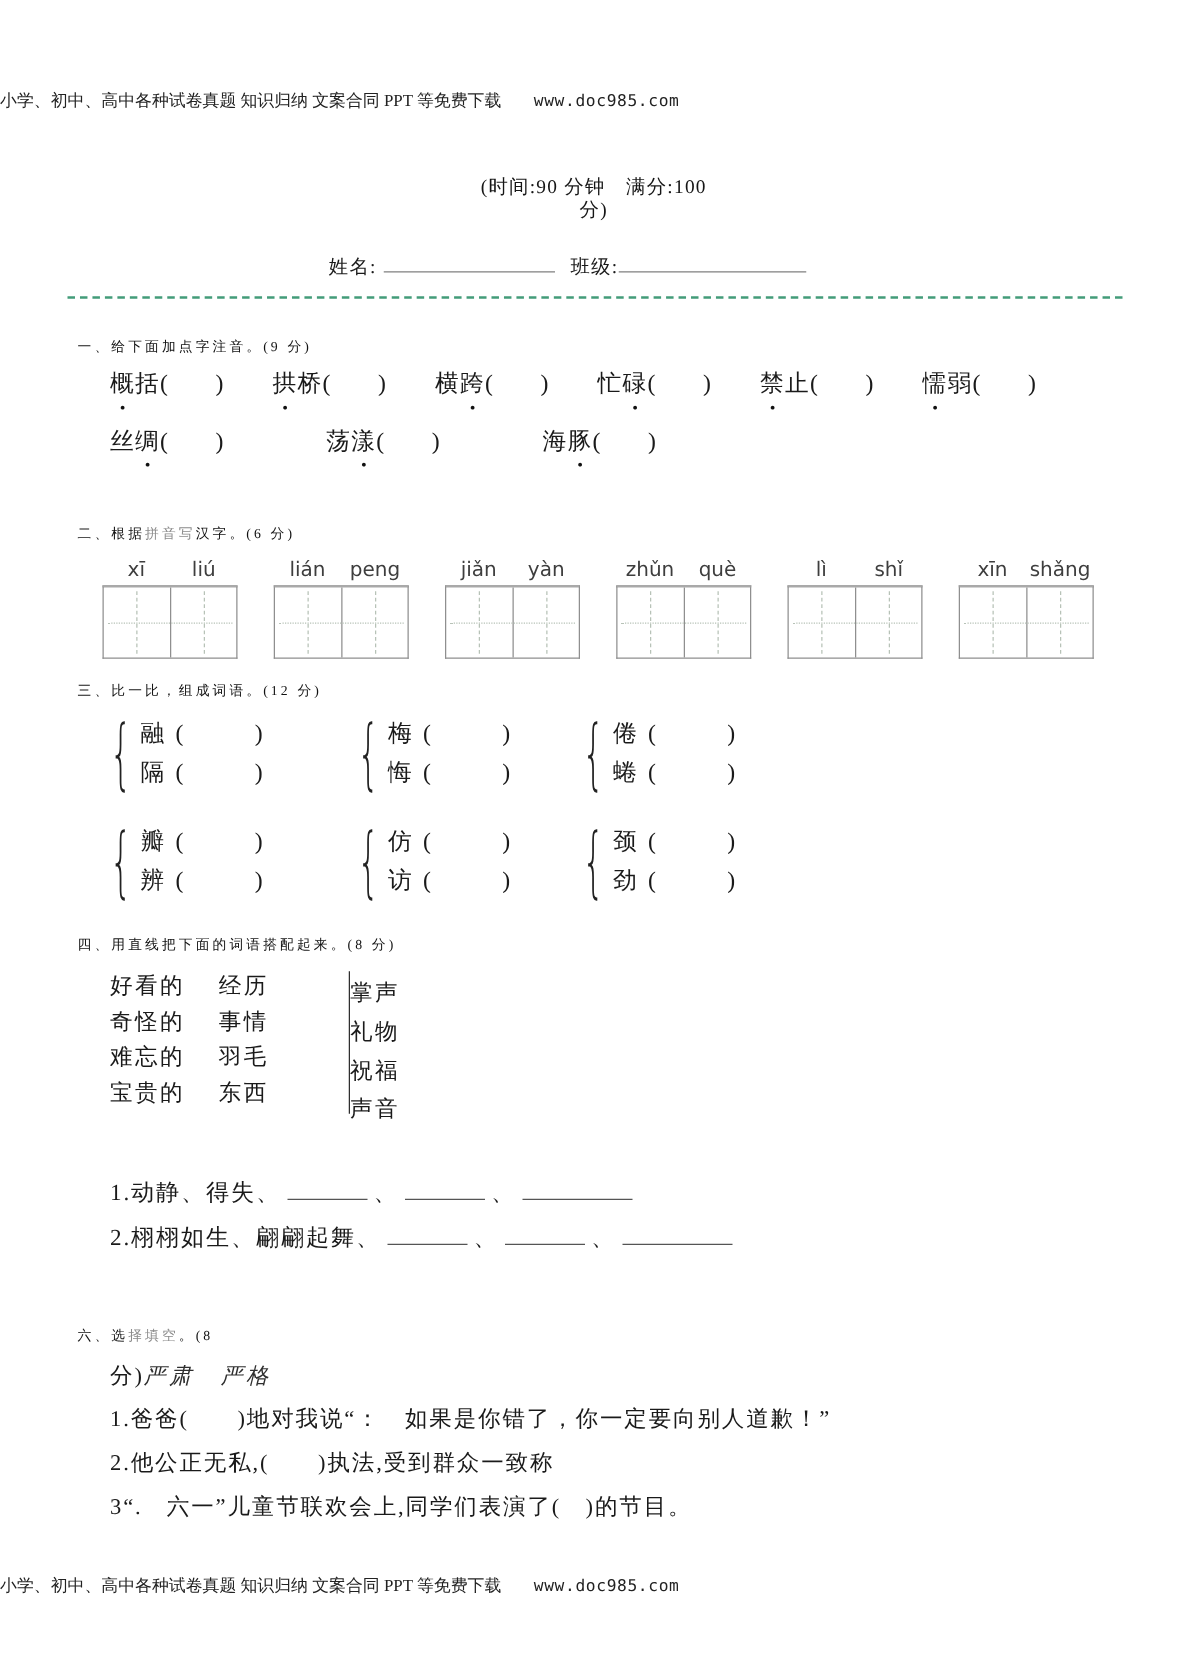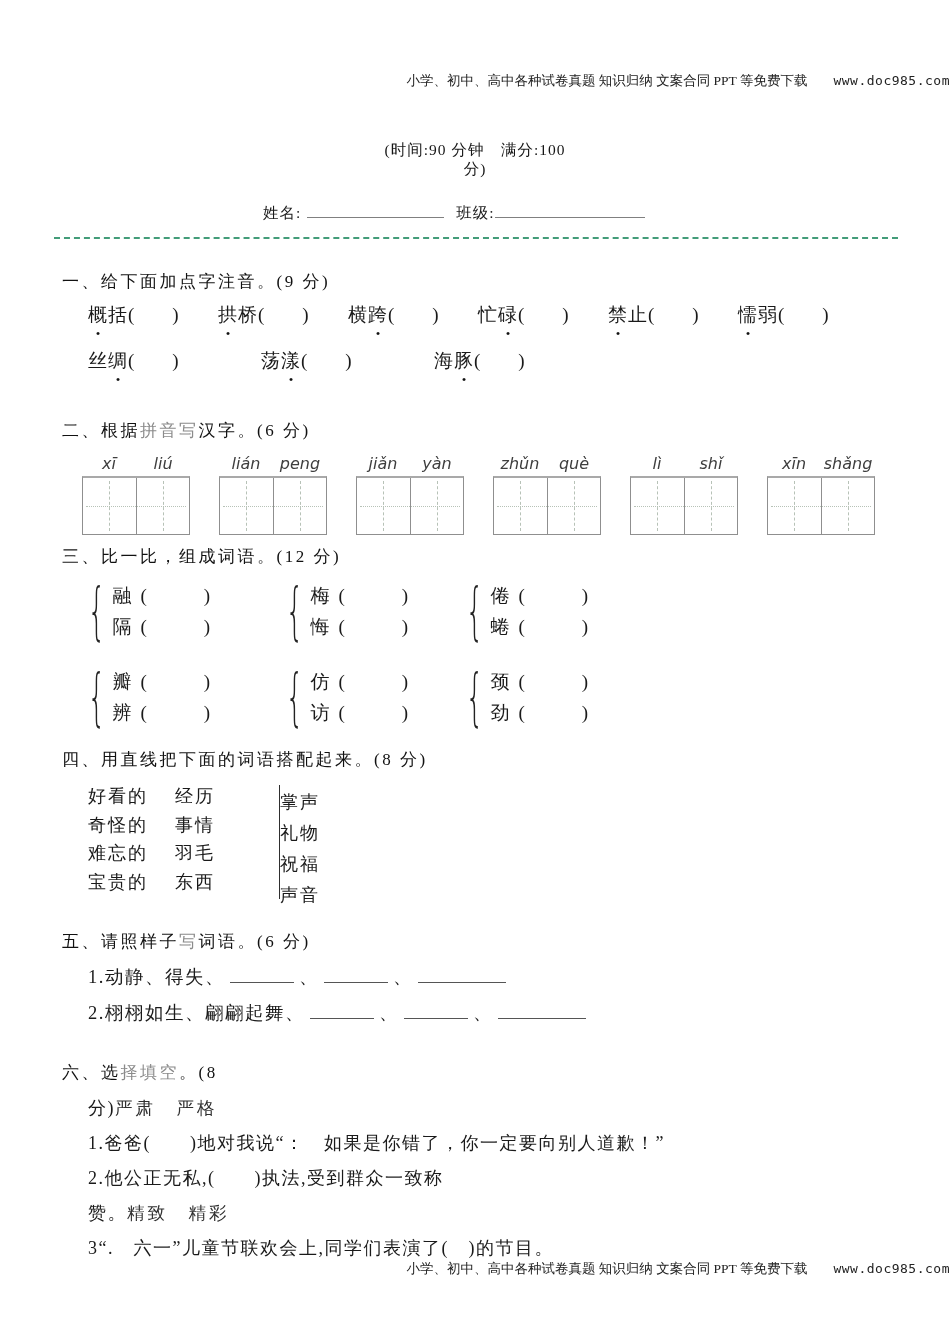--- a/index.html
+++ b/index.html
@@ -1,53 +1,53 @@
 <!DOCTYPE html>
 <html><head>
 <meta charset="utf-8">
 <style>
   html,body{margin:0;padding:0;background:#ffffff;}
   .page{
     position:relative;width:950px;height:1334px;background:#ffffff;
     font-family:"Liberation Serif","DejaVu Serif",serif;color:#1a1a1a;overflow:hidden;
   }
   
-  .docbar{position:absolute;left:0;width:100%;text-align:right;font-size:13.5px;color:#222;}
+  .docbar{position:absolute;left:0;width:100%;text-align:left;font-size:13.5px;color:#222;}
   .docbar .url{margin-left:26px;letter-spacing:.5px;font-family:"DejaVu Sans Mono",monospace;font-size:13px;}
   .hdr{top:72px;}
   .ftr{top:1260px;}
   
   .title{position:absolute;top:98px;left:0;width:100%;text-align:center;
     font-family:"Liberation Sans","DejaVu Sans",sans-serif;font-weight:bold;
     font-size:23px;letter-spacing:2px;}
   .subtitle{position:absolute;top:140px;left:0;width:100%;text-align:center;
     font-size:15.5px;line-height:19px;color:#161616;letter-spacing:1px;}
   
   .namerow{position:absolute;top:202px;left:263px;font-size:15.5px;letter-spacing:1px;}
   .ufield{display:inline-block;border-bottom:1.6px solid #808080;height:15px;vertical-align:baseline;}
   .ufield.name{width:137px;margin-left:6px;margin-right:12px;}
   .ufield.clazz{width:150px;}
   .dashsep{position:absolute;top:237px;left:54px;right:52px;border-top:2px dashed #439c79;}
   
   .sec{position:absolute;left:62px;right:30px;}
-  .sechead{font-size:17px;letter-spacing:2.5px;color:#111;}
+  .sechead{font-size:11px;letter-spacing:2.5px;color:#111;}
   .gray{color:#8b8b8b;}
   
   .s1{top:270px;}
   .zr{display:flex;margin-left:26px;margin-top:9px;}
   .zr .witem{flex:0 0 130px;font-size:19px;letter-spacing:1px;white-space:nowrap;}
   .zr.second{margin-top:20px;gap:43px;}
   .em{position:relative;display:inline-block;}
   .em .dot{position:absolute;top:calc(100% + 1px);left:50%;transform:translateX(-50%);
     font-size:13px;line-height:9px;color:#111;letter-spacing:0;}
   .brk{letter-spacing:0;}
   
   .s2{top:419px;}
   .pairs{display:flex;margin-left:20px;margin-top:12px;column-gap:29px;}
-  .pair{width:108px;font-style:italic;}
+  .pair{width:108px;}
   .pylabel{display:flex;font-family:"DejaVu Sans","Liberation Sans",sans-serif;
     font-size:16px;color:#3e3e3e;}
   .pylabel span{flex:1;text-align:center;}
   .bigrid{margin-top:3px;height:56px;display:flex;position:relative;
     border:1.5px solid #8f8f8f;border-top:2.5px solid #a9a9a9;background:#fff;}
   .bigrid::after{content:"";position:absolute;left:3px;right:3px;top:50%;
     border-top:1px dotted #b7c2b7;}
   .gcell{flex:1;position:relative;border-right:1.2px solid #8f8f8f;}
   .gcell:last-child{border-right:none;}
   .gcell::after{content:"";position:absolute;left:50%;top:3px;bottom:3px;
@@ -72,21 +72,21 @@
   
   .s5{top:930px;}
   .s5 .wline{margin-left:26px;margin-top:11px;font-size:18.5px;letter-spacing:1.5px;}
   .blank{display:inline-block;width:64px;border-bottom:1.6px solid #555;height:15px;
     margin:0 5px;vertical-align:baseline;}
   .blank.wide{width:88px;margin-right:0;}
   
   .s6{top:1061px;}
   .s6 .tline{margin-left:26px;margin-top:13px;font-size:18px;letter-spacing:1.5px;line-height:22px;}
   .optwords{font-family:"Liberation Sans","DejaVu Sans",sans-serif;color:#2f2f2f;
-    letter-spacing:3px;font-size:17.5px;}
+    letter-spacing:3px;font-size:17.5px;font-style:italic;}
 </style>
 </head>
 <body>
 
 <div class="page">
 
   <div class="docbar hdr">
     <span>小学、初中、高中各种试卷真题 知识归纳 文案合同 PPT 等免费下载</span><span class="url">www.doc985.com</span>
   </div>
 
@@ -251,31 +251,29 @@
       <div class="mcol d">
         <div>掌声</div>
         <div>礼物</div>
         <div>祝福</div>
         <div>声音</div>
       </div>
     </div>
   </div>
 
   <div class="sec s5">
-    <div class="sechead"><span>五、请照样子</span><span class="gray">写</span><span>词语。(6 分)</span></div>
     <div class="wline"><span>1.动静、得失、</span><span class="blank"></span><span>、</span><span class="blank"></span><span>、</span><span class="blank wide"></span></div>
     <div class="wline"><span>2.栩栩如生、翩翩起舞、</span><span class="blank"></span><span>、</span><span class="blank"></span><span>、</span><span class="blank wide"></span></div>
   </div>
 
   <div class="sec s6">
     <div class="sechead"><span>六、选</span><span class="gray">择填空</span><span>。(8</span></div>
     <div class="tline"><span>分)</span><span class="optwords">严肃　严格</span></div>
     <div class="tline">1.爸爸(　　)地对我说“：　如果是你错了，你一定要向别人道歉！”</div>
     <div class="tline">2.他公正无私,(　　)执法,受到群众一致称</div>
-    <div class="tline"><span>赞。</span><span class="optwords">精致　精彩</span></div>
     <div class="tline">3“.　六一”儿童节联欢会上,同学们表演了(　)的节目。</div>
   </div>
 
   <div class="docbar ftr">
     <span>小学、初中、高中各种试卷真题 知识归纳 文案合同 PPT 等免费下载</span><span class="url">www.doc985.com</span>
   </div>
 
 </div>
 
 </body></html>

